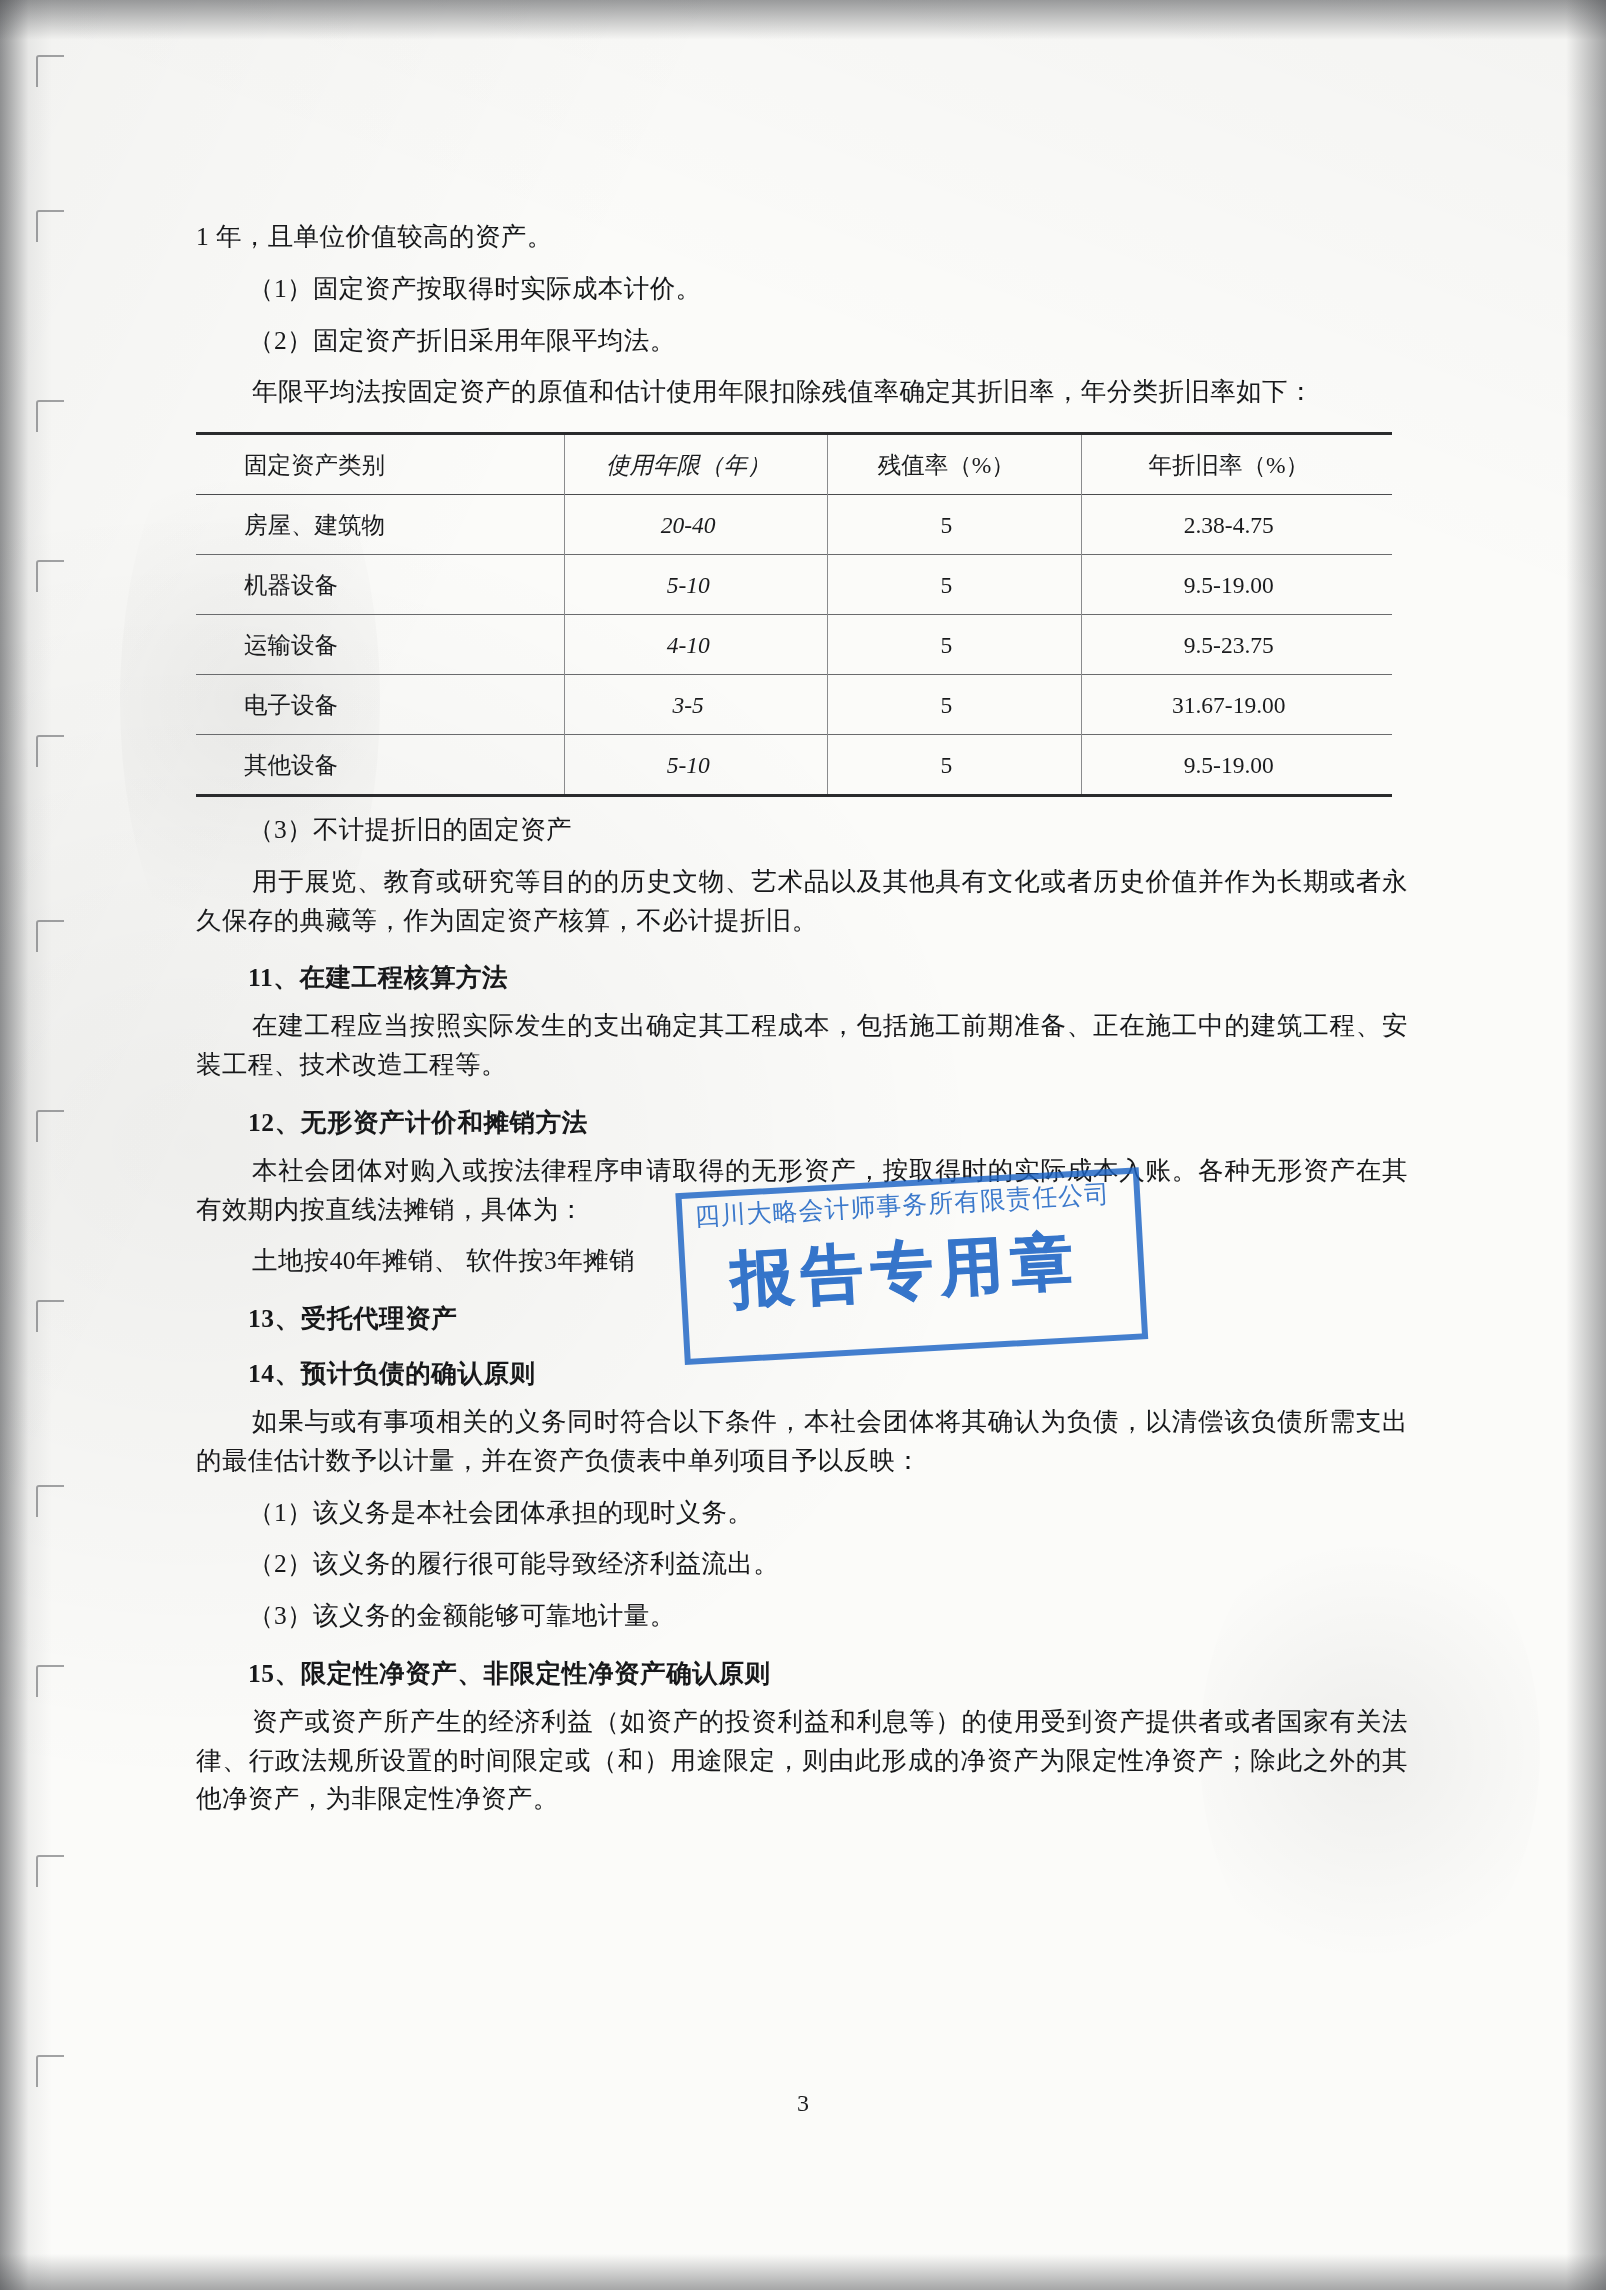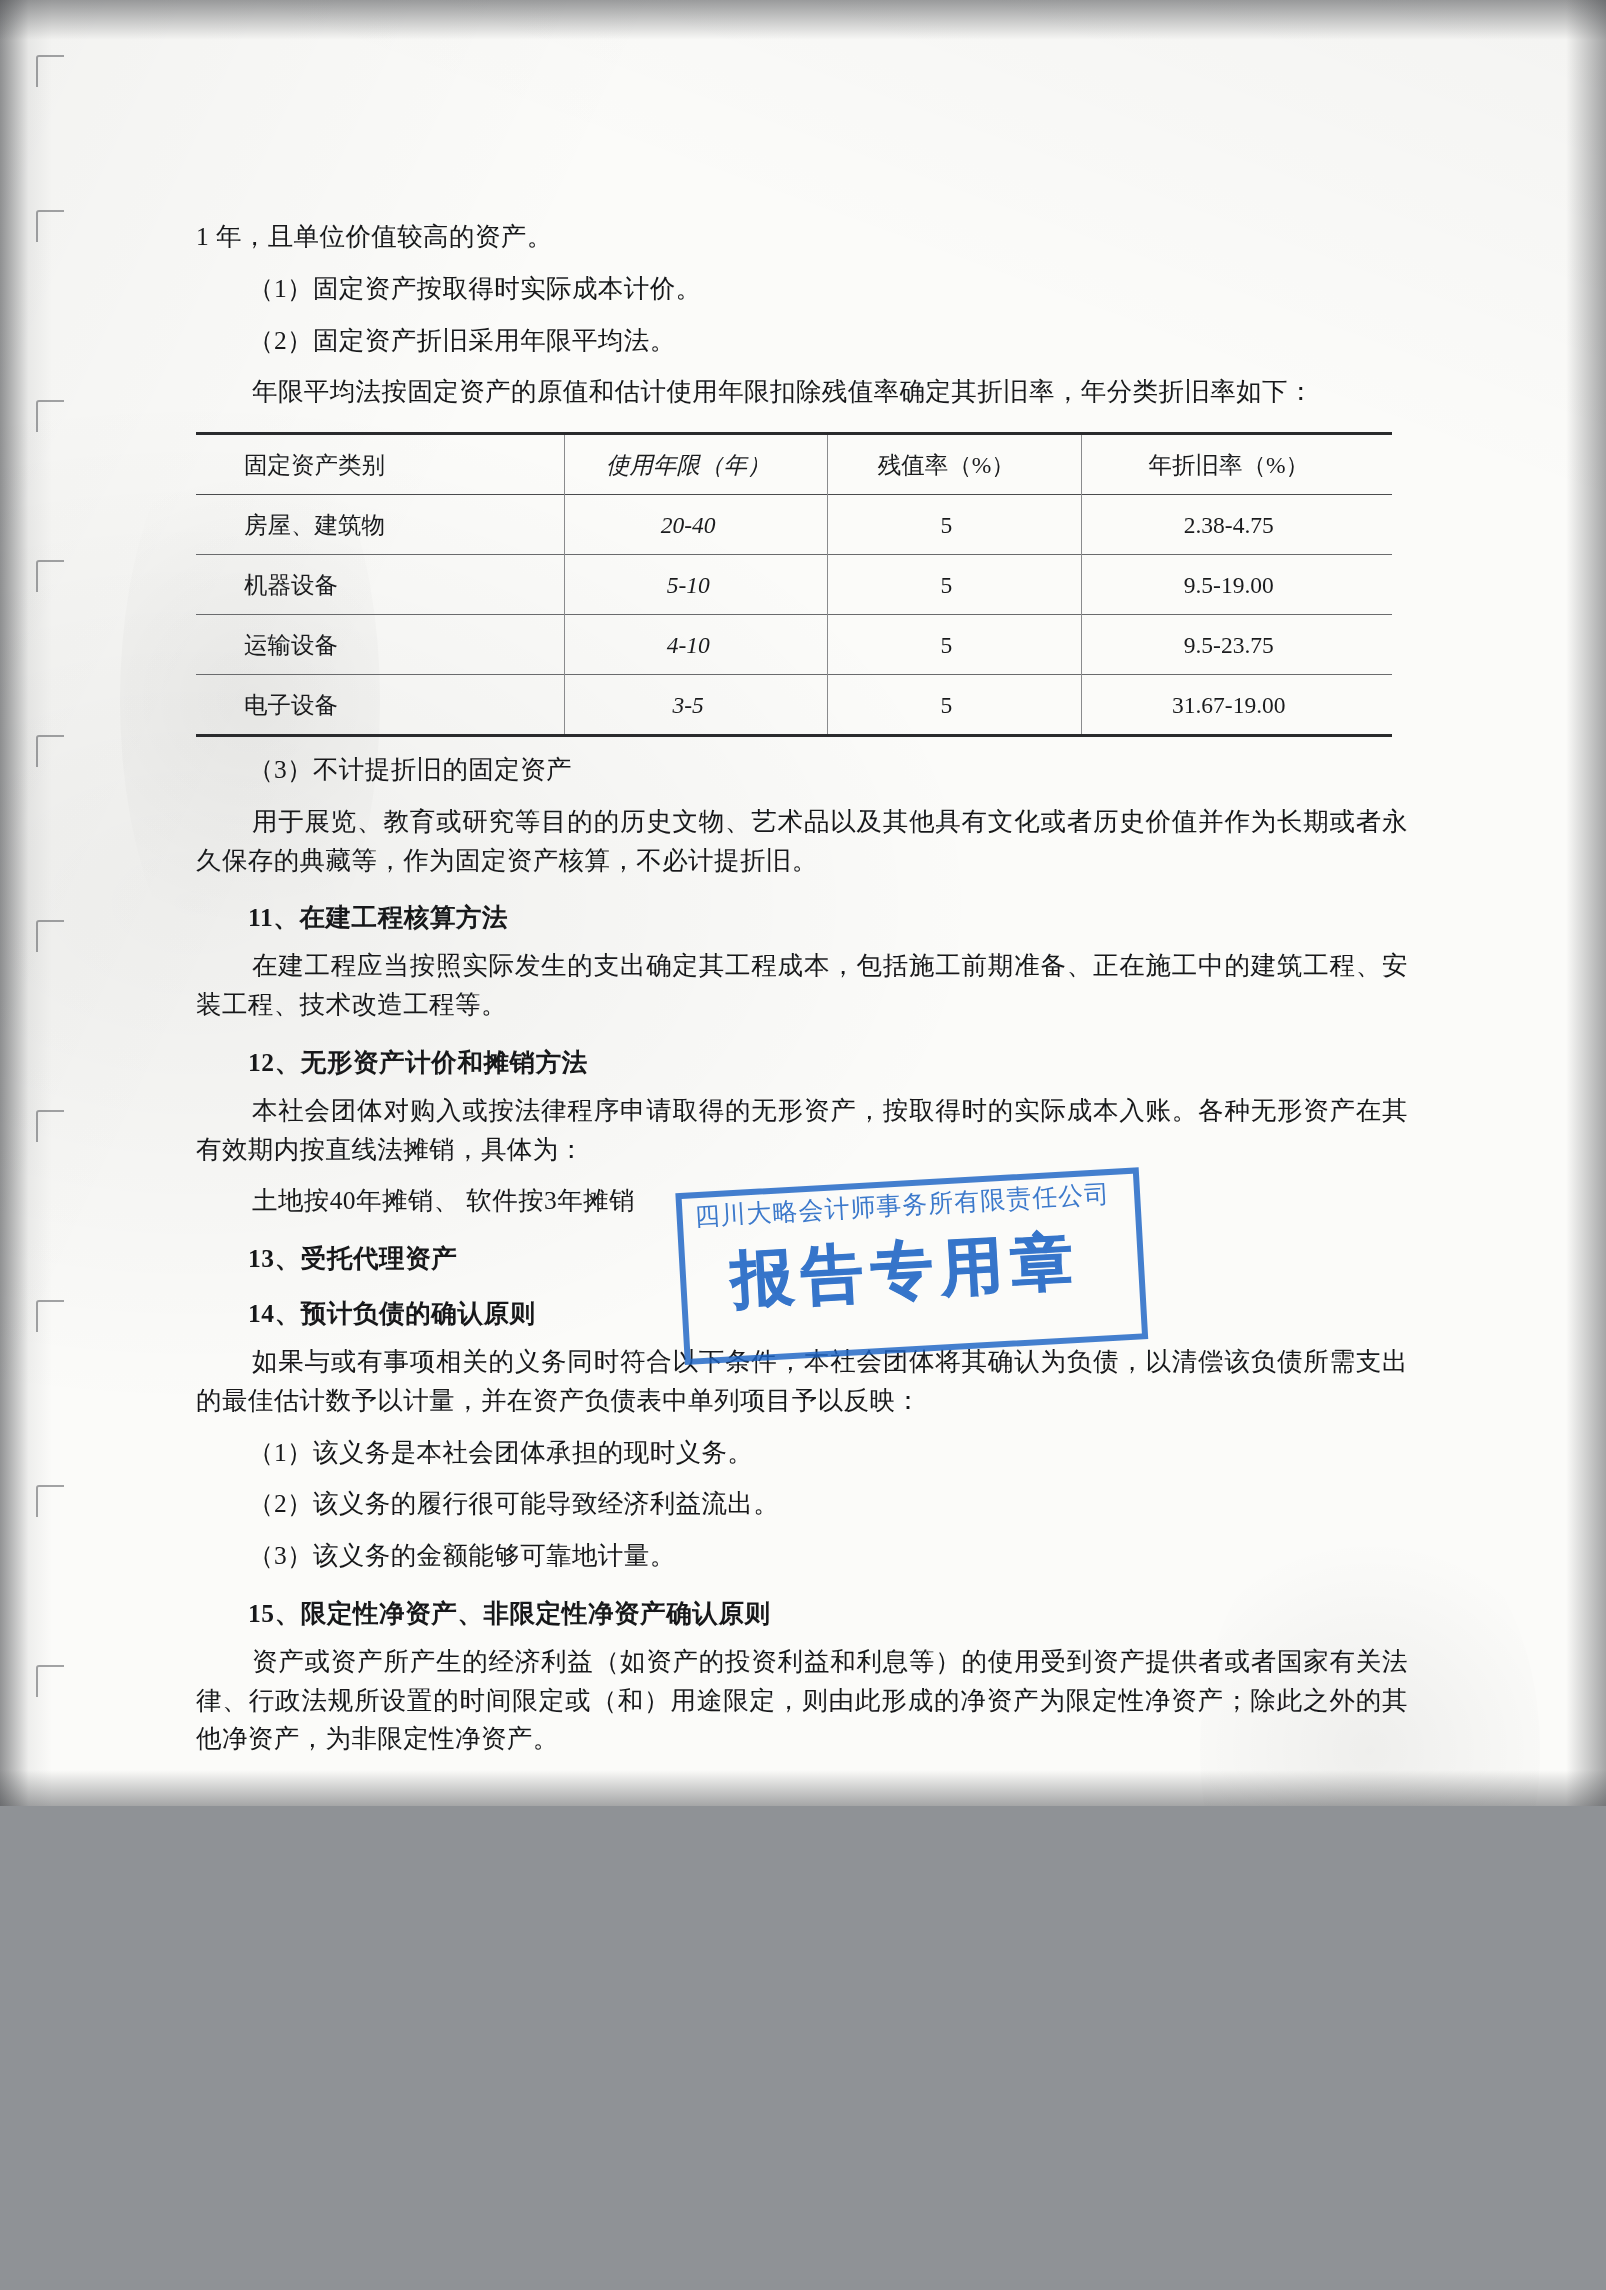--- a/index.html
+++ b/index.html
@@ -9,21 +9,21 @@
   }
   body {
     width: 1606px;
     height: 2290px;
     font-family: "Liberation Serif", serif;
     overflow: hidden;
   }
   .page {
     position: relative;
     width: 1606px;
-    height: 1806px;
+    height: 2290px;
     background: #fbfbf9;
     background-image:
       linear-gradient(115deg, rgba(0,0,0,0.035) 0%, rgba(0,0,0,0) 28%),
       linear-gradient(200deg, rgba(0,0,0,0.03) 0%, rgba(0,0,0,0) 22%),
       radial-gradient(ellipse at 12% 50%, rgba(0,0,0,0.05) 0%, rgba(0,0,0,0) 40%);
     box-sizing: border-box;
     overflow: hidden;
   }
   
   .scan-edge-left {
@@ -227,20 +227,26 @@
             <td class="c1">4-10</td>
             <td class="c2">5</td>
             <td class="c3">9.5-23.75</td>
           </tr>
           <tr>
             <td class="c0">电子设备</td>
             <td class="c1">3-5</td>
             <td class="c2">5</td>
             <td class="c3">31.67-19.00</td>
           </tr>
+          <tr>
+            <td class="c0">其他设备</td>
+            <td class="c1">5-10</td>
+            <td class="c2">5</td>
+            <td class="c3">9.5-19.00</td>
+          </tr>
         </tbody>
       </table>
     </div>
 
     <p class="body-line indent">（3）不计提折旧的固定资产</p>
     <p class="body-line indent2">用于展览、教育或研究等目的的历史文物、艺术品以及其他具有文化或者历史价值并作为长期或者永久保存的典藏等，作为固定资产核算，不必计提折旧。</p>
 
     <p class="heading">11、在建工程核算方法</p>
     <p class="body-line indent2">在建工程应当按照实际发生的支出确定其工程成本，包括施工前期准备、正在施工中的建筑工程、安装工程、技术改造工程等。</p>
 

